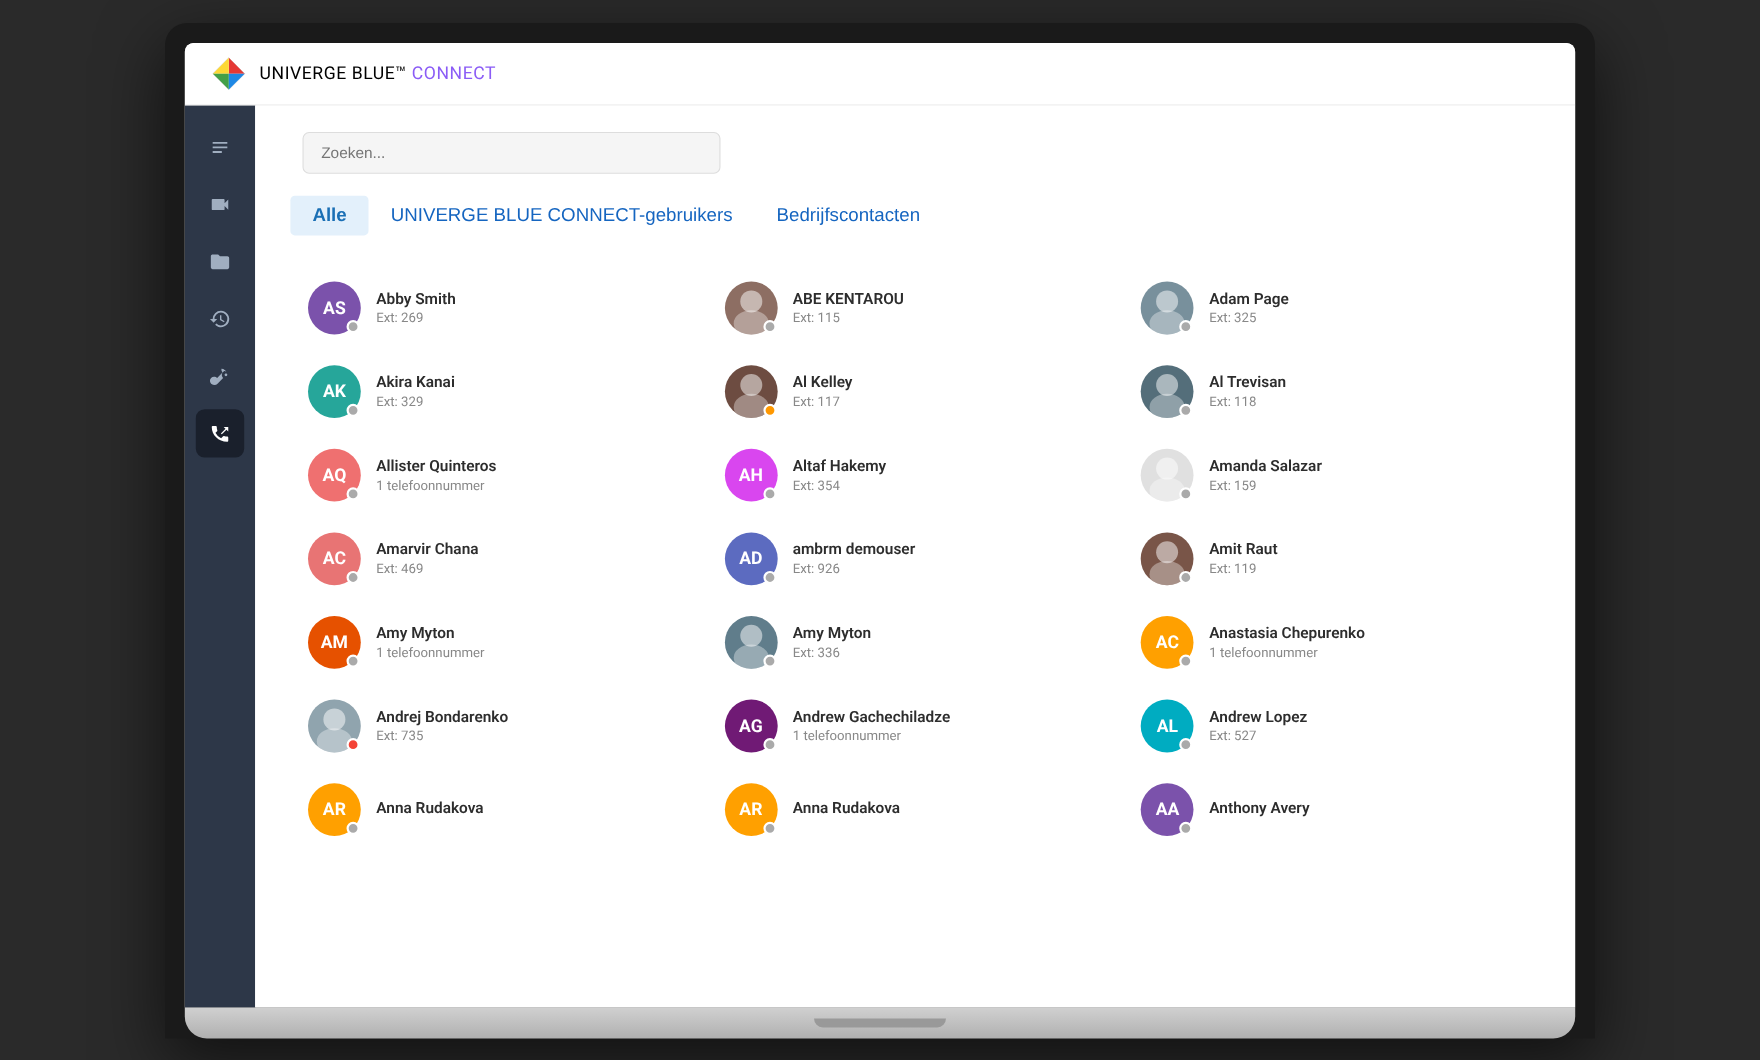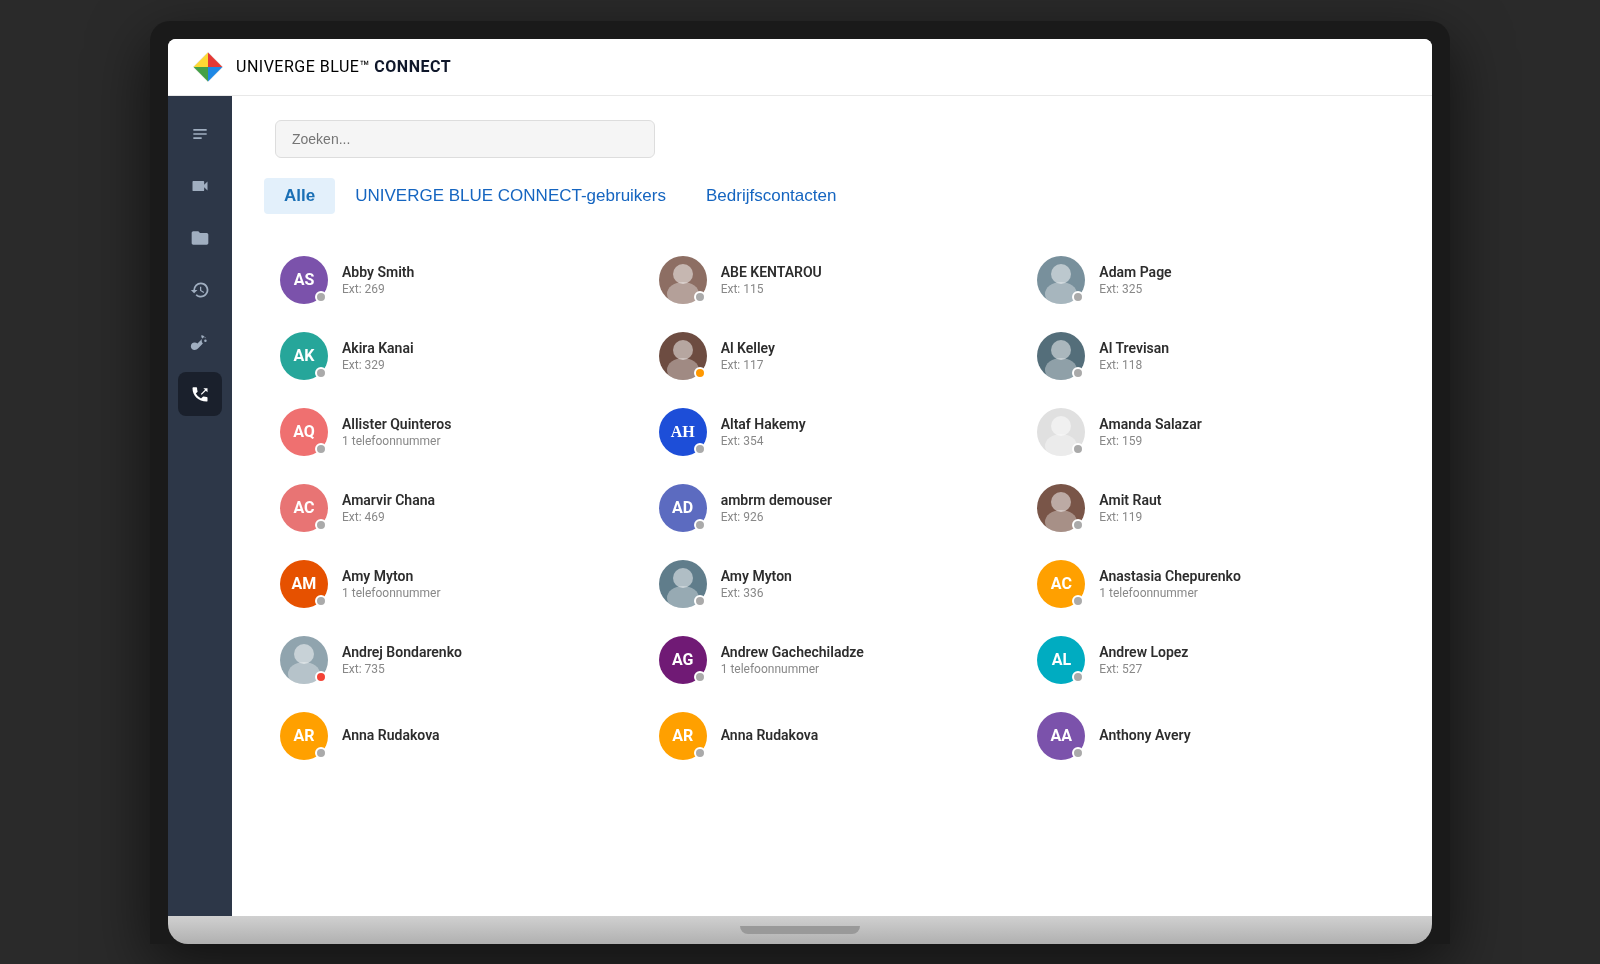--- a/index.html
+++ b/index.html
@@ -175,21 +175,21 @@
     .contact-ext {
       font-size: 12px;
       color: #888;
     }
     
     .av-purple { background: #7b52ab; }
     .av-teal { background: #26a69a; }
     .av-salmon { background: #ef7070; }
     .av-coral { background: #e87474; }
     .av-orange { background: #e65100; }
-    .av-green { background: #1d4ed8; font-family: Liberation Serif, serif; }
+    .av-green { background: #d946ef; }
     .av-lime { background: #701a75; }
     .av-amber { background: #ffa000; }
     .av-cyan { background: #00acc1; }
     .av-indigo { background: #5c6bc0; }
     
     .laptop-base {
       height: 28px;
       background: linear-gradient(to bottom, #d0d0d0, #b0b0b0);
       border-radius: 0 0 20px 20px;
       display: flex;
@@ -211,21 +211,21 @@
 
     <div class="title-bar">
       <svg class="logo-diamond" viewBox="0 0 40 40">
         <polygon points="20,2 38,20 20,38 2,20" fill="none" stroke="#ccc" stroke-width="1"></polygon>
         <polygon points="20,2 38,20 20,20" fill="#e53935"></polygon>
         <polygon points="20,2 2,20 20,20" fill="#fdd835"></polygon>
         <polygon points="2,20 20,38 20,20" fill="#43a047"></polygon>
         <polygon points="20,38 38,20 20,20" fill="#1e88e5"></polygon>
       </svg>
       <span class="title-text">
-        <span>UNIVERGE BLUE™</span><span style="color:#0f172a;font-weight:700"> CONNECT</span>
+        <span>UNIVERGE BLUE™</span><span style="color:#8b5cf6;font-weight:400"> CONNECT</span>
       </span>
     </div>
 
     <div class="app-body">
 
       <div class="sidebar">
         <div class="sidebar-item">
           <svg width="20" height="20" viewBox="0 0 24 24" fill="currentColor">
             <path d="M4 6h16v2H4zm0 5h16v2H4zm0 5h10v2H4z"></path>
           </svg>

